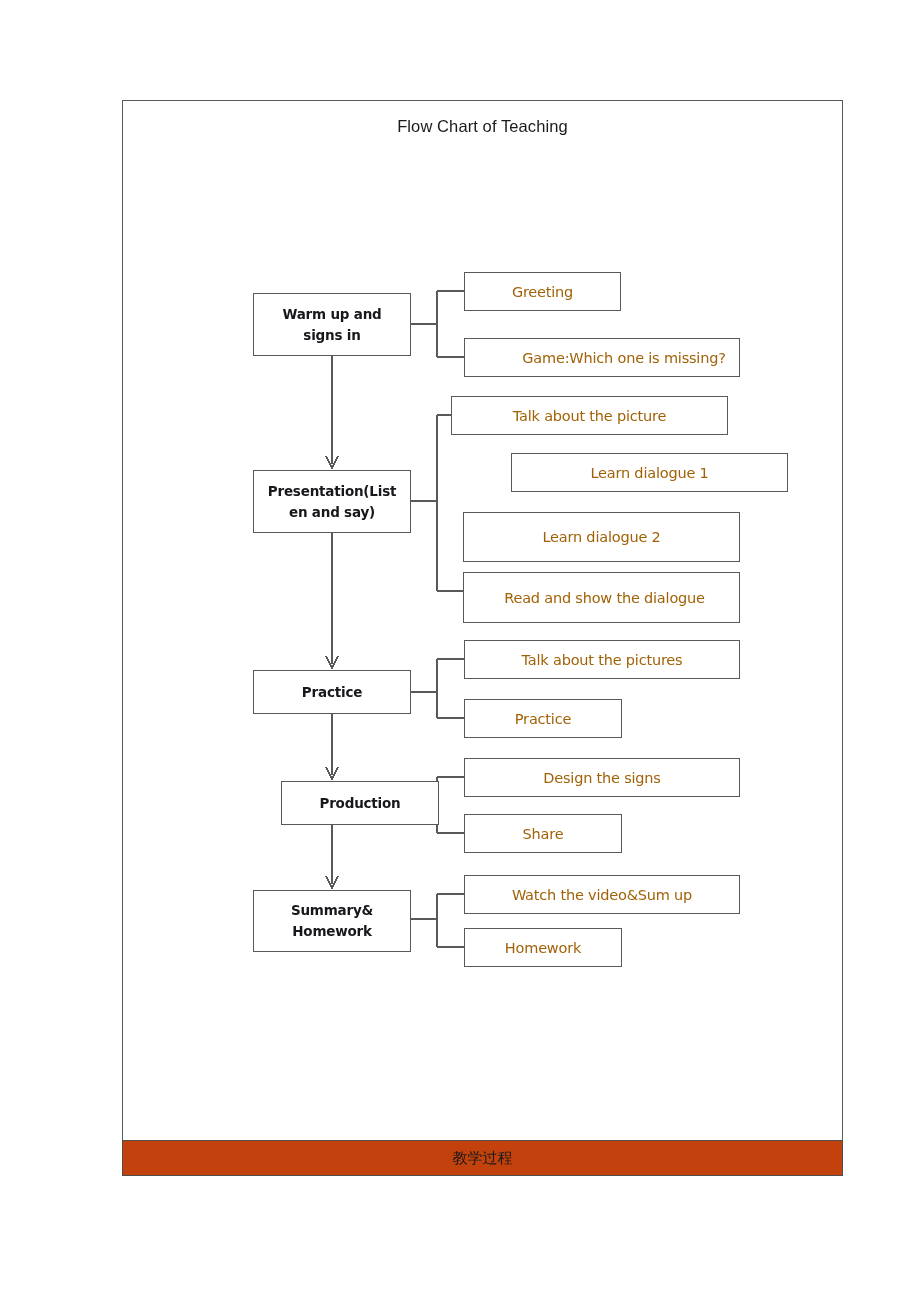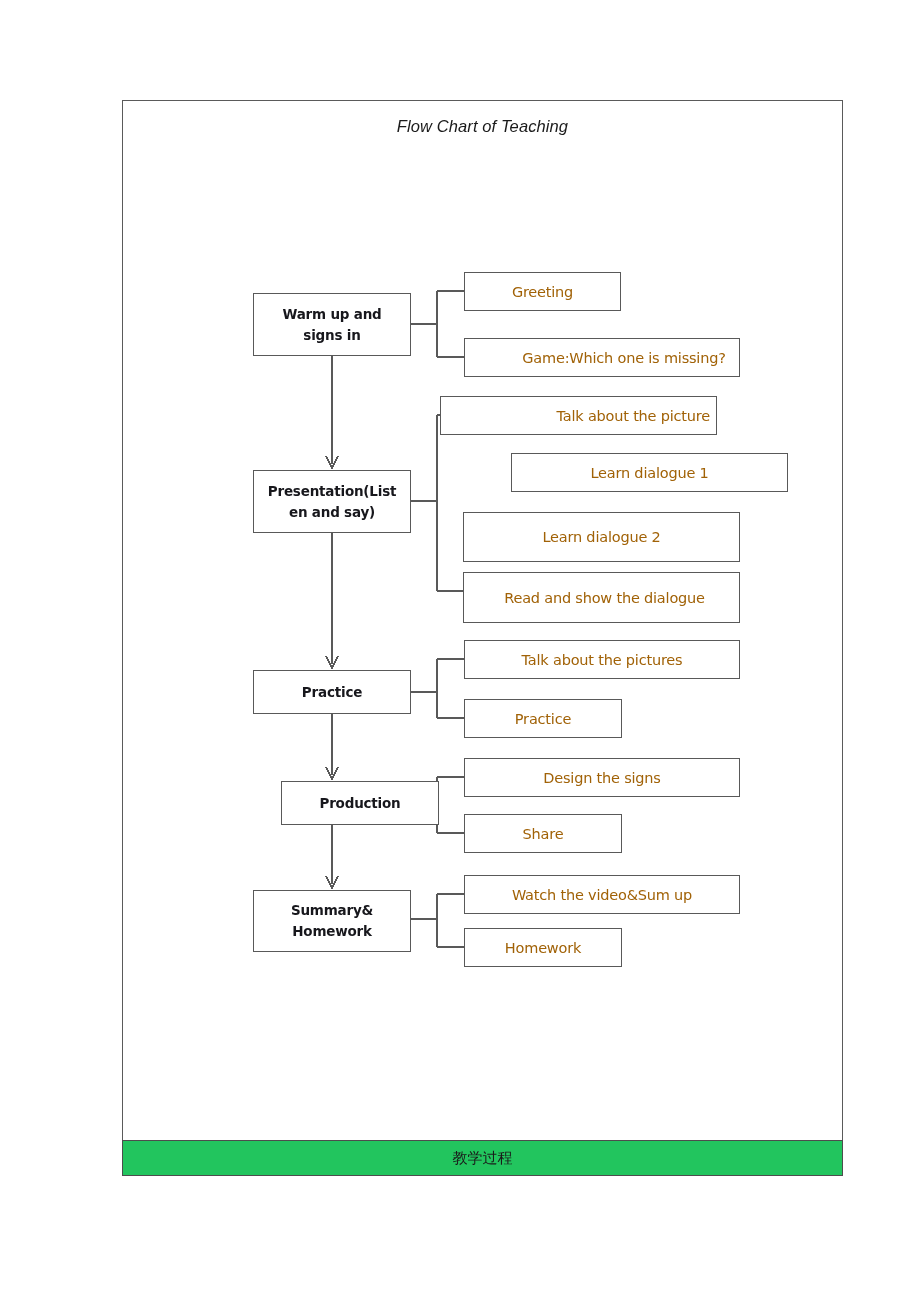--- a/index.html
+++ b/index.html
@@ -31,31 +31,30 @@
   .chart-title {
     position: absolute;
     left: 0;
     top: 16px;
     width: 100%;
     text-align: center;
     font-size: 16.5px;
     color: #1a1a1a;
     font-family: "Liberation Sans", sans-serif;
     letter-spacing: 0.1px;
-    font-style: italic;
   }
 
   
   .caption-bar {
     position: absolute;
     left: 122px;
     top: 1140px;
     width: 721px;
     height: 36px;
-    background: #22c55e;
+    background: #c2410c;
     border: 1px solid #4d4d4d;
     box-sizing: border-box;
     display: flex;
     align-items: center;
     justify-content: center;
   }
   .caption-bar .caption-text {
     font-family: "DejaVu Sans", sans-serif;
     font-size: 15px;
     color: #1a1a1a;
@@ -165,21 +164,21 @@
   <span class="node-label">Greeting</span>
 </div>
 <div class="node sub" style="left:464px; top:338px; width:276px; height:39px;padding-left:44px;">
   <span class="node-label">Game:Which one is missing?</span>
 </div>
 
 <div class="node main" style="left:253px; top:470px; width:158px; height:63px;">
   <span class="node-label">Presentation(List
 en and say)</span>
 </div>
-<div class="node sub" style="left:440px; top:396px; width:277px; height:39px;justify-content:flex-end;">
+<div class="node sub" style="left:451px; top:396px; width:277px; height:39px;">
   <span class="node-label">Talk about the picture</span>
 </div>
 <div class="node sub" style="left:463px; top:453px; width:277px; height:39px;margin-left:48px;">
   <span class="node-label">Learn dialogue 1</span>
 </div>
 <div class="node sub" style="left:463px; top:512px; width:277px; height:50px;">
   <span class="node-label">Learn dialogue 2</span>
 </div>
 <div class="node sub" style="left:463px; top:572px; width:277px; height:51px; justify-content:center;">
   <span class="node-label" style="padding-left:12px;">Read and show the dialogue</span>

